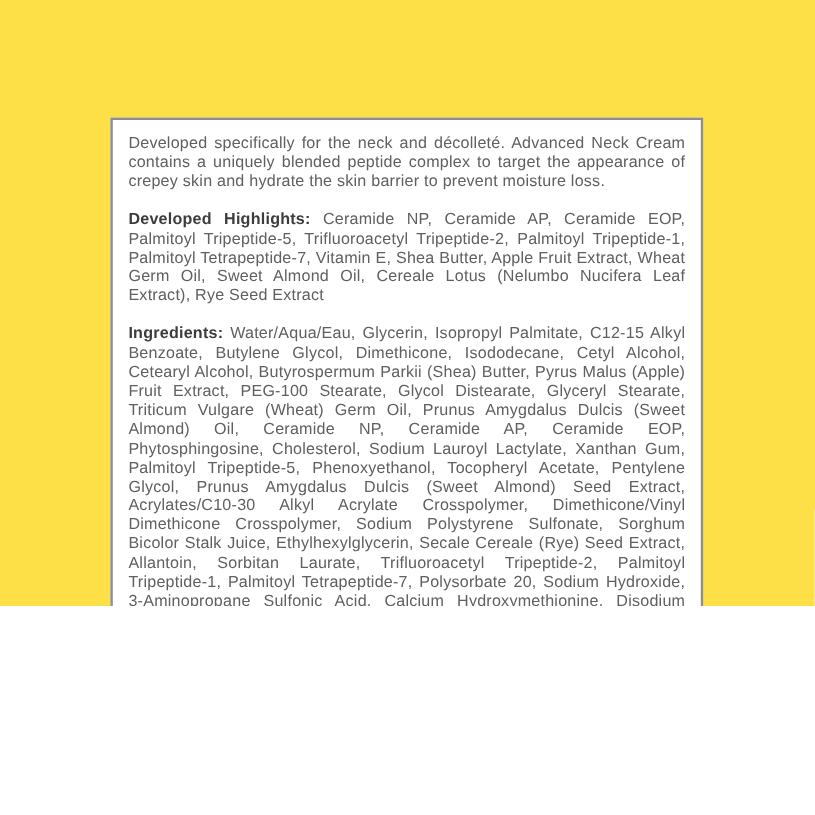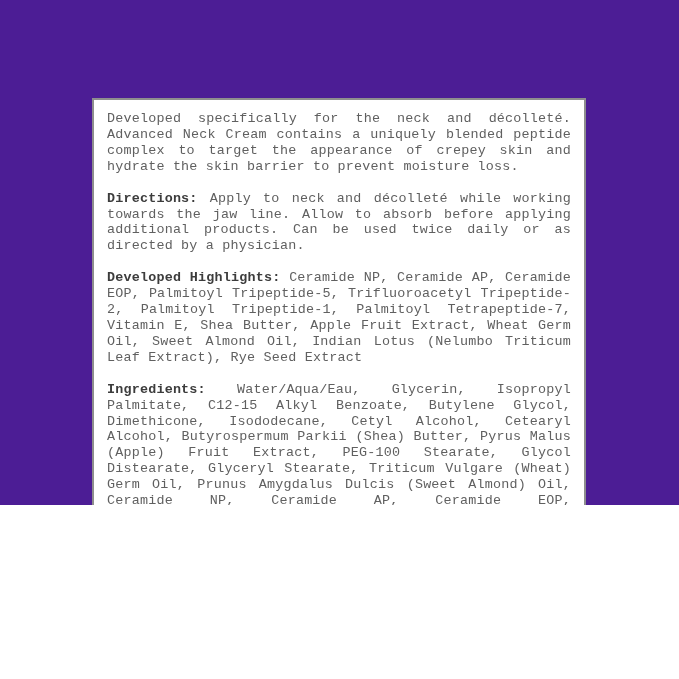--- a/index.html
+++ b/index.html
@@ -4,23 +4,23 @@
 <style>
   html, body {
     margin: 0;
     padding: 0;
     background: #ffffff;
   }
   .canvas {
     position: relative;
     width: 679px;
     height: 505px;
-    background: #4c1d95;
+    background: #fde047;
     overflow: hidden;
-    font-family: Liberation Mono, monospace;
+    font-family: Liberation Sans, sans-serif;
   }
   .panel {
     position: absolute;
     left: 92px;
     top: 98px;
     width: 494px;
     height: 473px;
     border: 2px solid #8e8e8e;
     box-sizing: border-box;
     background: #ffffff;
@@ -44,20 +44,19 @@
   }
 </style>
 </head>
 <body>
 
 <div class="canvas">
   <div class="panel">
 
     <p class="para"><span>Developed specifically for the neck and décolleté. Advanced Neck Cream contains a uniquely blended peptide complex to target the appearance of crepey skin and hydrate the skin barrier to prevent moisture loss.</span></p>
 
-    <p class="para"><span class="b">Directions:</span> <span>Apply to neck and décolleté while working towards the jaw line. Allow to absorb before applying additional products. Can be used twice daily or as directed by a physician.</span></p>
 
-    <p class="para"><span class="b">Developed Highlights:</span> <span>Ceramide NP, Ceramide AP, Ceramide EOP, Palmitoyl Tripeptide-5, Trifluoroacetyl Tripeptide-2, Palmitoyl Tripeptide-1, Palmitoyl Tetrapeptide-7, Vitamin E, Shea Butter, Apple Fruit Extract, Wheat Germ Oil, Sweet Almond Oil, Indian Lotus (Nelumbo Triticum Leaf Extract), Rye Seed Extract</span></p>
+    <p class="para"><span class="b">Developed Highlights:</span> <span>Ceramide NP, Ceramide AP, Ceramide EOP, Palmitoyl Tripeptide-5, Trifluoroacetyl Tripeptide-2, Palmitoyl Tripeptide-1, Palmitoyl Tetrapeptide-7, Vitamin E, Shea Butter, Apple Fruit Extract, Wheat Germ Oil, Sweet Almond Oil, Cereale Lotus (Nelumbo Nucifera Leaf Extract), Rye Seed Extract</span></p>
 
     <p class="para"><span class="b">Ingredients:</span> <span>Water/Aqua/Eau, Glycerin, Isopropyl Palmitate, C12-15 Alkyl Benzoate, Butylene Glycol, Dimethicone, Isododecane, Cetyl Alcohol, Cetearyl Alcohol, Butyrospermum Parkii (Shea) Butter, Pyrus Malus (Apple) Fruit Extract, PEG-100 Stearate, Glycol Distearate, Glyceryl Stearate, Triticum Vulgare (Wheat) Germ Oil, Prunus Amygdalus Dulcis (Sweet Almond) Oil, Ceramide NP, Ceramide AP, Ceramide EOP, Phytosphingosine, Cholesterol, Sodium Lauroyl Lactylate, Xanthan Gum, Palmitoyl Tripeptide-5, Phenoxyethanol, Tocopheryl Acetate, Pentylene Glycol, Prunus Amygdalus Dulcis (Sweet Almond) Seed Extract, Acrylates/C10-30 Alkyl Acrylate Crosspolymer, Dimethicone/Vinyl Dimethicone Crosspolymer, Sodium Polystyrene Sulfonate, Sorghum Bicolor Stalk Juice, Ethylhexylglycerin, Secale Cereale (Rye) Seed Extract, Allantoin, Sorbitan Laurate, Trifluoroacetyl Tripeptide-2, Palmitoyl Tripeptide-1, Palmitoyl Tetrapeptide-7, Polysorbate 20, Sodium Hydroxide, 3-Aminopropane Sulfonic Acid, Calcium Hydroxymethionine, Disodium EDTA, Hydroxyethylcellulose, Nelumbo Nucifera Leaf Extract, Acetyl Dipeptide-1 Cetyl Ester, Carbomer, Dextran</span></p>
 
   </div>
 </div>
 
 </body></html>

